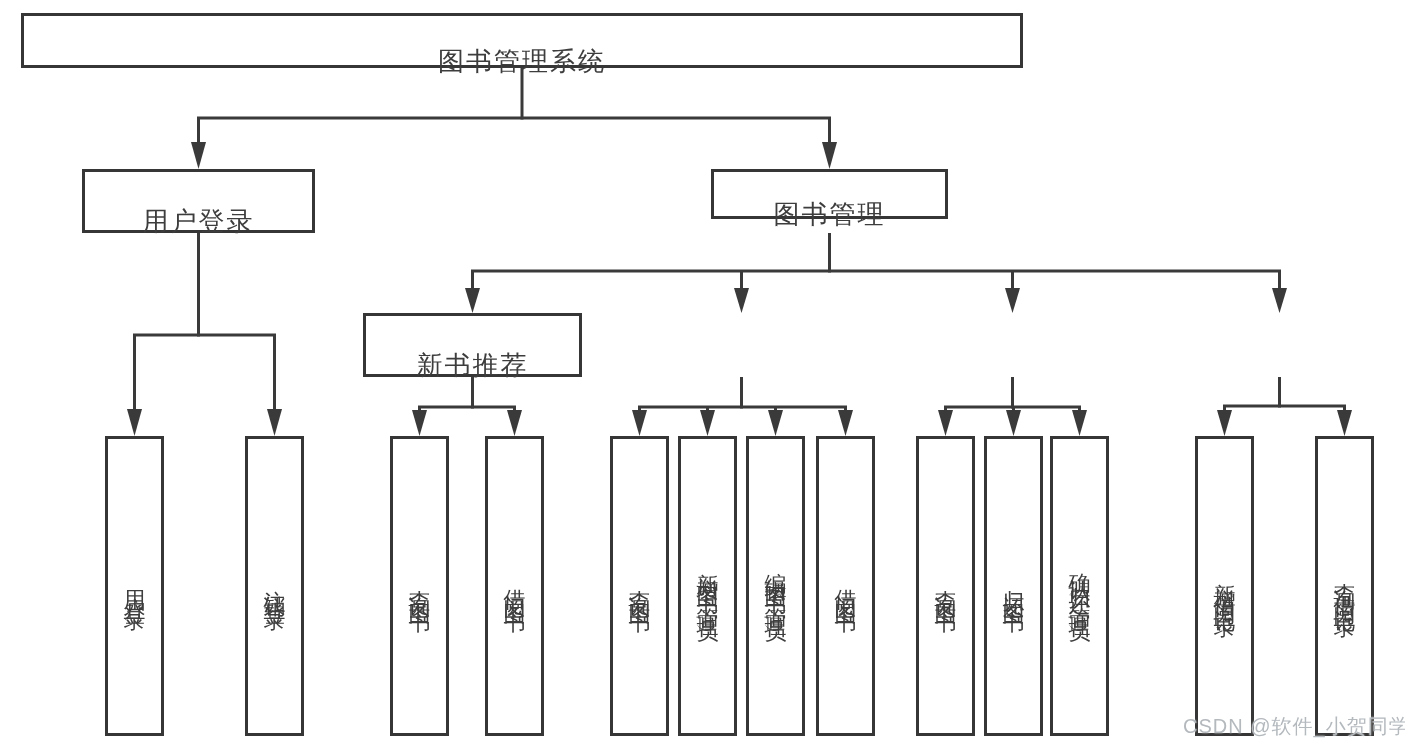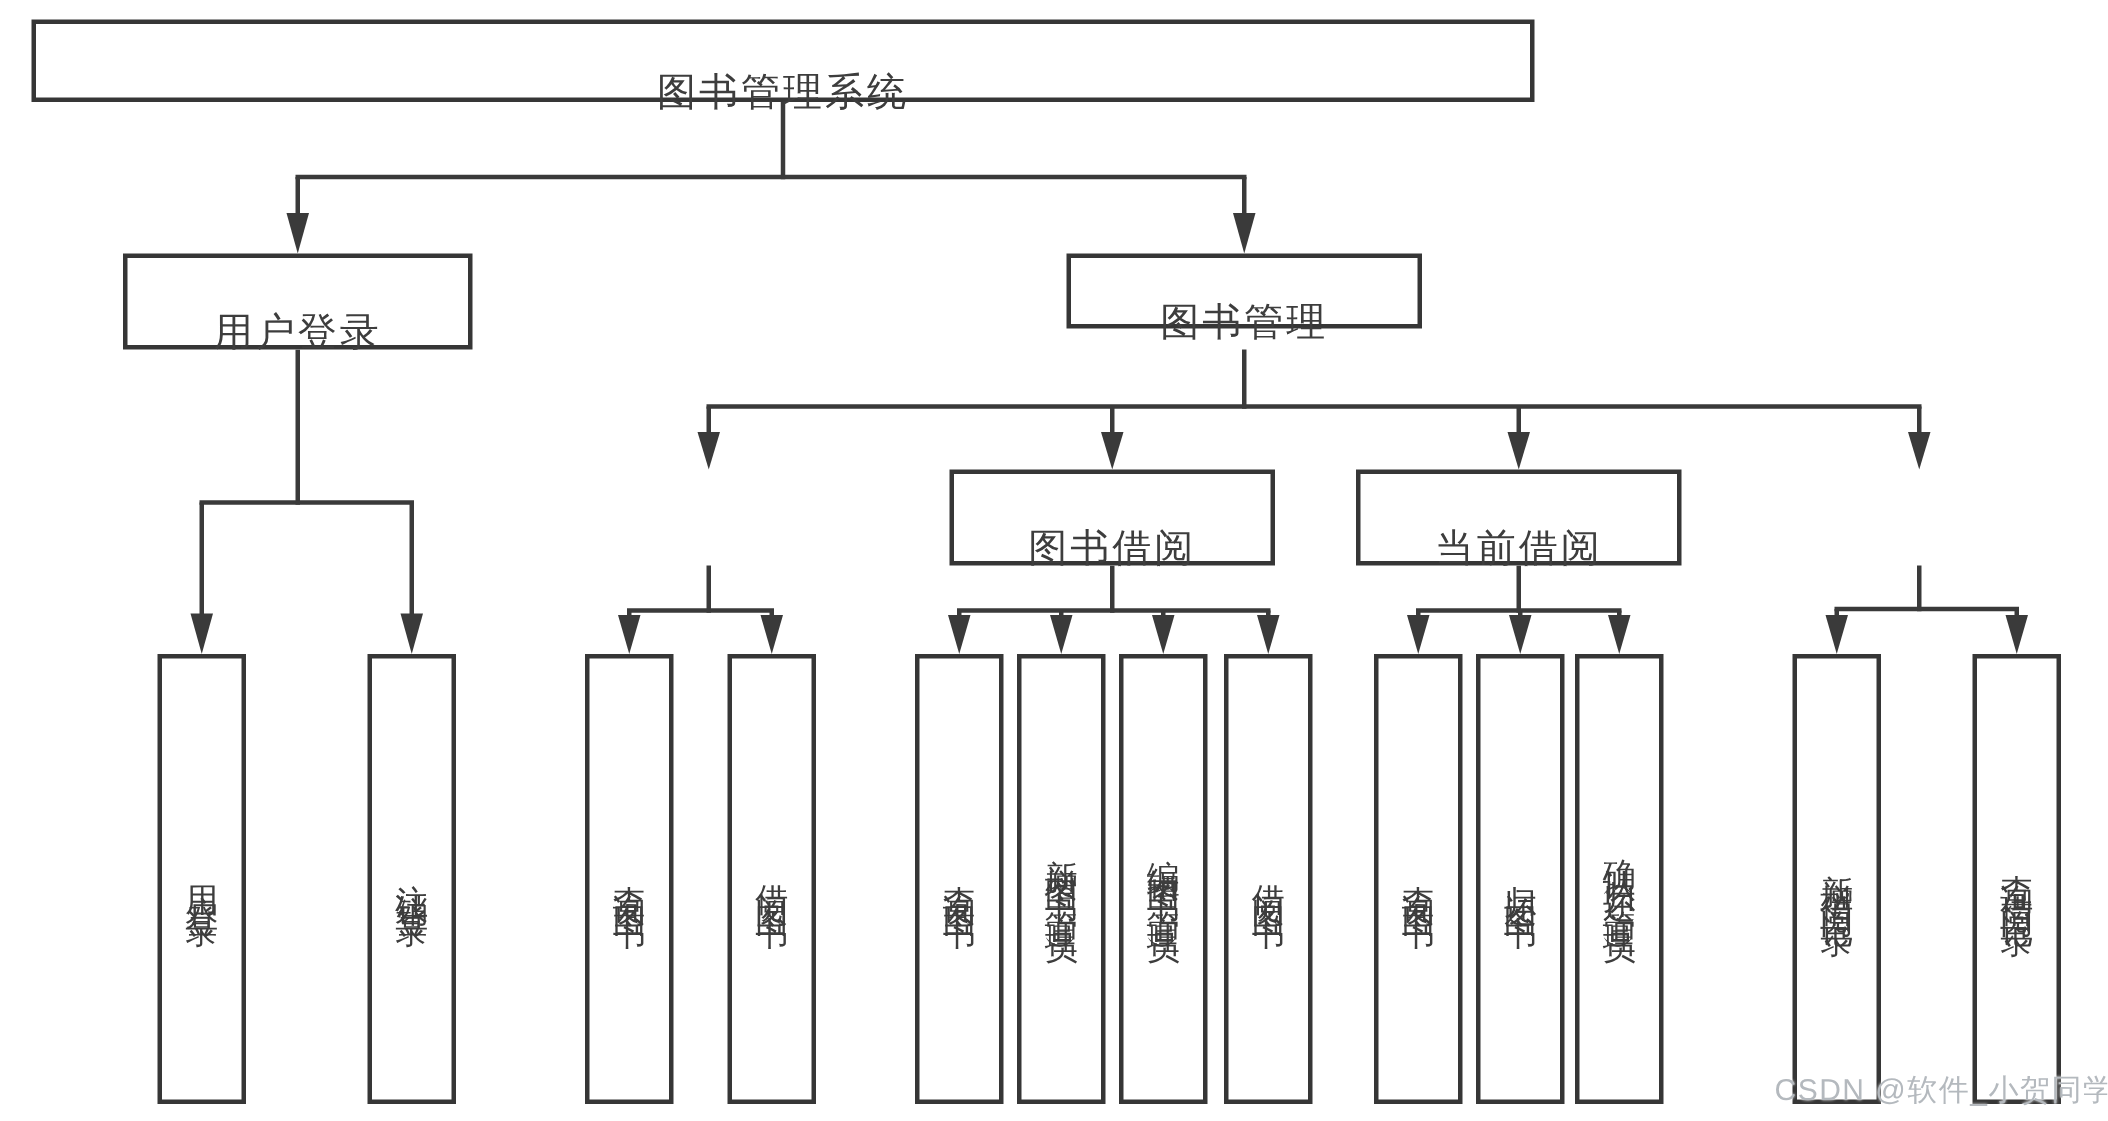--- a/index.html
+++ b/index.html
@@ -152,25 +152,22 @@
     <span class="hlabel">图书管理系统</span>
   </div>
 
   <div class="node" style="left:82px; top:169px; width:233px; height:64px;">
     <span class="hlabel">用户登录</span>
   </div>
   <div class="node" style="left:711px; top:169px; width:237px; height:50px;">
     <span class="hlabel">图书管理</span>
   </div>
 
-  <div class="node" style="left:633px; top:313px; width:217px; height:64px;">
-    <span class="hlabel">图书借阅</span>
-  </div>
-  <div class="node" style="left:904px; top:313px; width:217px; height:64px;">
-    <span class="hlabel">当前借阅</span>
+  <div class="node" style="left:363px; top:313px; width:219px; height:64px;">
+    <span class="hlabel">新书推荐</span>
   </div>
 
   <div class="node" style="left:105px; top:436px; width:59px; height:300px;">
     <span class="vlabel">用户登录</span>
   </div>
   <div class="node" style="left:245px; top:436px; width:59px; height:300px;">
     <span class="vlabel">注销登录</span>
   </div>
 
   <div class="node" style="left:390px; top:436px; width:59px; height:300px;">

